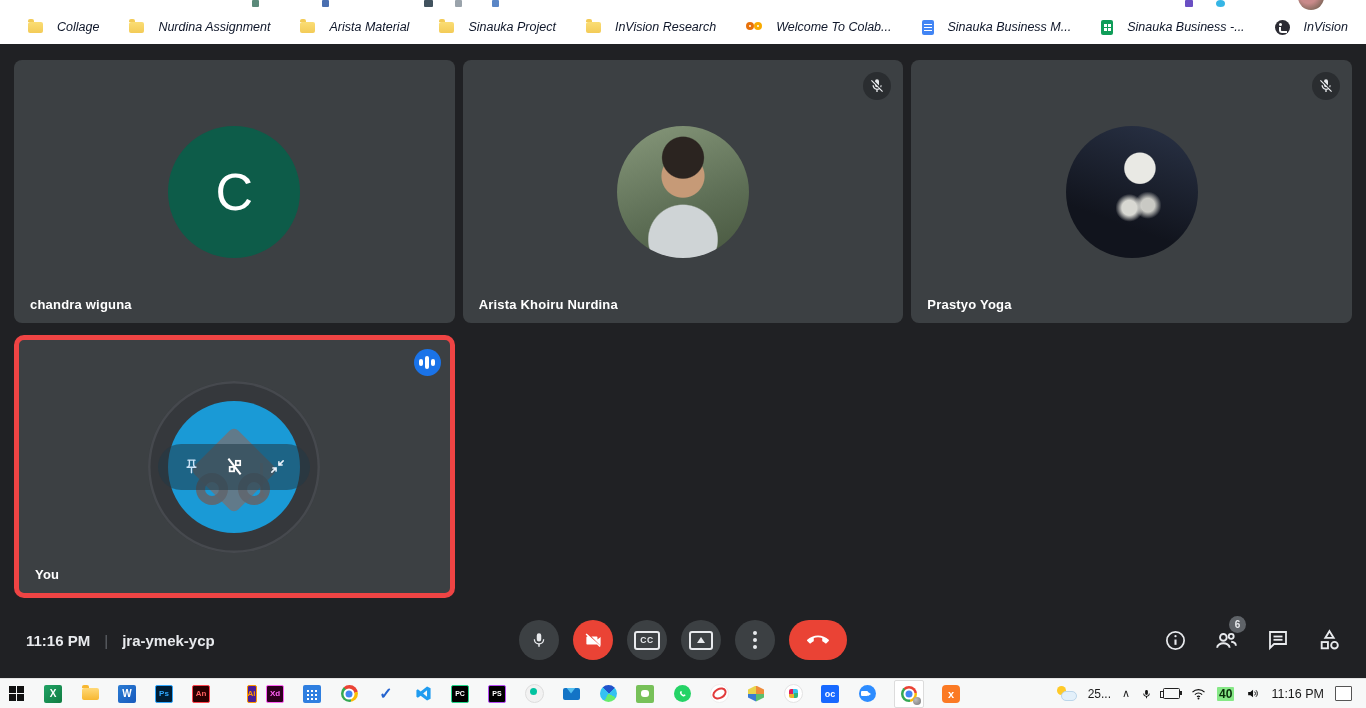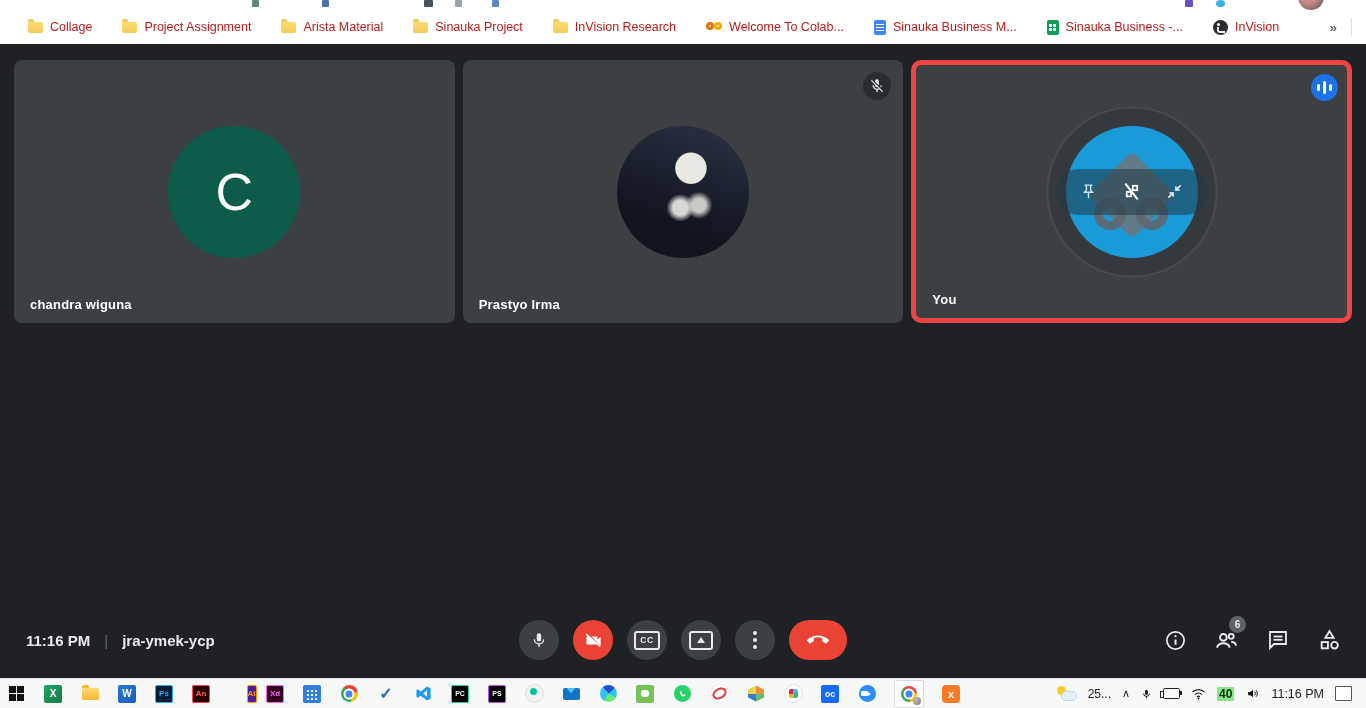--- a/index.html
+++ b/index.html
@@ -7,21 +7,21 @@
        font-family:"Liberation Sans", sans-serif; position:relative;}
 
   
   .browser-top{position:absolute;top:0;left:0;right:0;height:44px;background:#ffffff;}
   .addr-strip{position:absolute;top:0;left:0;right:0;height:10px;background:#fff;}
   .addr-strip .mark{position:absolute;top:0;height:7px;border-radius:1px;}
   .addr-avatar{position:absolute;top:-16px;left:1298px;width:26px;height:26px;border-radius:50%;
     background:radial-gradient(circle at 40% 40%, #c98a8a 0 40%, #8d6e63 70%, #5d4037 100%);}
   .bookmarks-bar{position:absolute;top:10px;left:0;right:0;height:34px;display:flex;align-items:center;
     padding:0 14px 0 28px;box-sizing:border-box;gap:30px;}
-  .bm{display:flex;align-items:center;gap:7px;font-size:12.5px;color:#b91c1c;white-space:nowrap;cursor:pointer;}
+  .bm{display:flex;align-items:center;gap:14px;font-size:12.5px;color:#0f172a;white-space:nowrap;cursor:pointer;font-style:italic;}
   .folder-icon{width:15px;height:11px;background:linear-gradient(#fadd75,#f3cb57);border-radius:2px;position:relative;flex:0 0 auto;}
   .folder-icon::before{content:"";position:absolute;top:-3px;left:0;width:6px;height:3px;background:#f3cb57;border-radius:2px 2px 0 0;}
   .ic16{width:16px;height:16px;flex:0 0 auto;display:flex;align-items:center;justify-content:center;}
   .colab-icon{position:relative;}
   .colab-icon i{position:absolute;width:8px;height:8px;border:3px solid #f9ab00;border-radius:50%;box-sizing:border-box;}
   .colab-icon i:first-child{left:0;top:3px;border-color:#e8710a;}
   .colab-icon i:last-child{right:0;top:3px;}
   .docs-icon{width:12px;height:15px;background:#4285f4;border-radius:2px;position:relative;}
   .docs-icon::before{content:"";position:absolute;left:2px;top:4px;width:8px;height:1.6px;background:#fff;
      box-shadow:0 3px 0 #fff,0 6px 0 #fff;}
@@ -186,21 +186,21 @@
     <span class="mark" style="left:1216px;width:9px;background:#35b5e5;border-radius:50%;"></span>
     <span class="addr-avatar"></span>
   </div>
   <div class="bookmarks-bar">
     <div class="bm">
       <span class="folder-icon"></span>
       <span>Collage</span>
     </div>
     <div class="bm">
       <span class="folder-icon"></span>
-      <span>Project Assignment</span>
+      <span>Nurdina Assignment</span>
     </div>
     <div class="bm">
       <span class="folder-icon"></span>
       <span>Arista Material</span>
     </div>
     <div class="bm">
       <span class="folder-icon"></span>
       <span>Sinauka Project</span>
     </div>
     <div class="bm">
@@ -235,31 +235,40 @@
 </div>
 
 <div class="meet-stage">
 
   <div class="tile">
     <div class="avatar-initial">
       <span>C</span>
     </div>
     <div class="pname">chandra wiguna</div>
   </div>
-
-
 
   <div class="tile">
     <div class="muted-badge">
       <svg width="16" height="16" viewBox="0 0 24 24">
           <path fill="#e8eaed" d="M19 11h-1.7c0 .74-.16 1.43-.43 2.05l1.23 1.23c.56-.98.9-2.09.9-3.28zm-4.02.17c0-.06.02-.11.02-.17V5a3 3 0 0 0-6 0v.18l5.98 5.99zM4.27 3 3 4.27l6.01 6.01V11a3 3 0 0 0 3 3c.41 0 .8-.09 1.16-.24l1.66 1.66c-.71.33-1.5.52-2.32.52-2.76 0-5.3-2.1-5.3-5.1H5.2c0 3.41 2.52 6.23 5.8 6.72V21h2v-3.28c.91-.13 1.77-.45 2.54-.9L19.73 21 21 19.73 4.27 3z"></path>
         </svg>
     </div>
+    <div class="photo ph-arista"></div>
+    <div class="pname">Arista Khoiru Nurdina</div>
+  </div>
+
+
+  <div class="tile">
+    <div class="muted-badge">
+      <svg width="16" height="16" viewBox="0 0 24 24">
+          <path fill="#e8eaed" d="M19 11h-1.7c0 .74-.16 1.43-.43 2.05l1.23 1.23c.56-.98.9-2.09.9-3.28zm-4.02.17c0-.06.02-.11.02-.17V5a3 3 0 0 0-6 0v.18l5.98 5.99zM4.27 3 3 4.27l6.01 6.01V11a3 3 0 0 0 3 3c.41 0 .8-.09 1.16-.24l1.66 1.66c-.71.33-1.5.52-2.32.52-2.76 0-5.3-2.1-5.3-5.1H5.2c0 3.41 2.52 6.23 5.8 6.72V21h2v-3.28c.91-.13 1.77-.45 2.54-.9L19.73 21 21 19.73 4.27 3z"></path>
+        </svg>
+    </div>
     <div class="photo ph-prastyo"></div>
-    <div class="pname">Prastyo Irma</div>
+    <div class="pname">Prastyo Yoga</div>
   </div>
 
 
   <div class="tile selected">
     <div class="audio-ind">
         <i></i>
         <i></i>
         <i></i>
       </div>
     <div class="halo">

